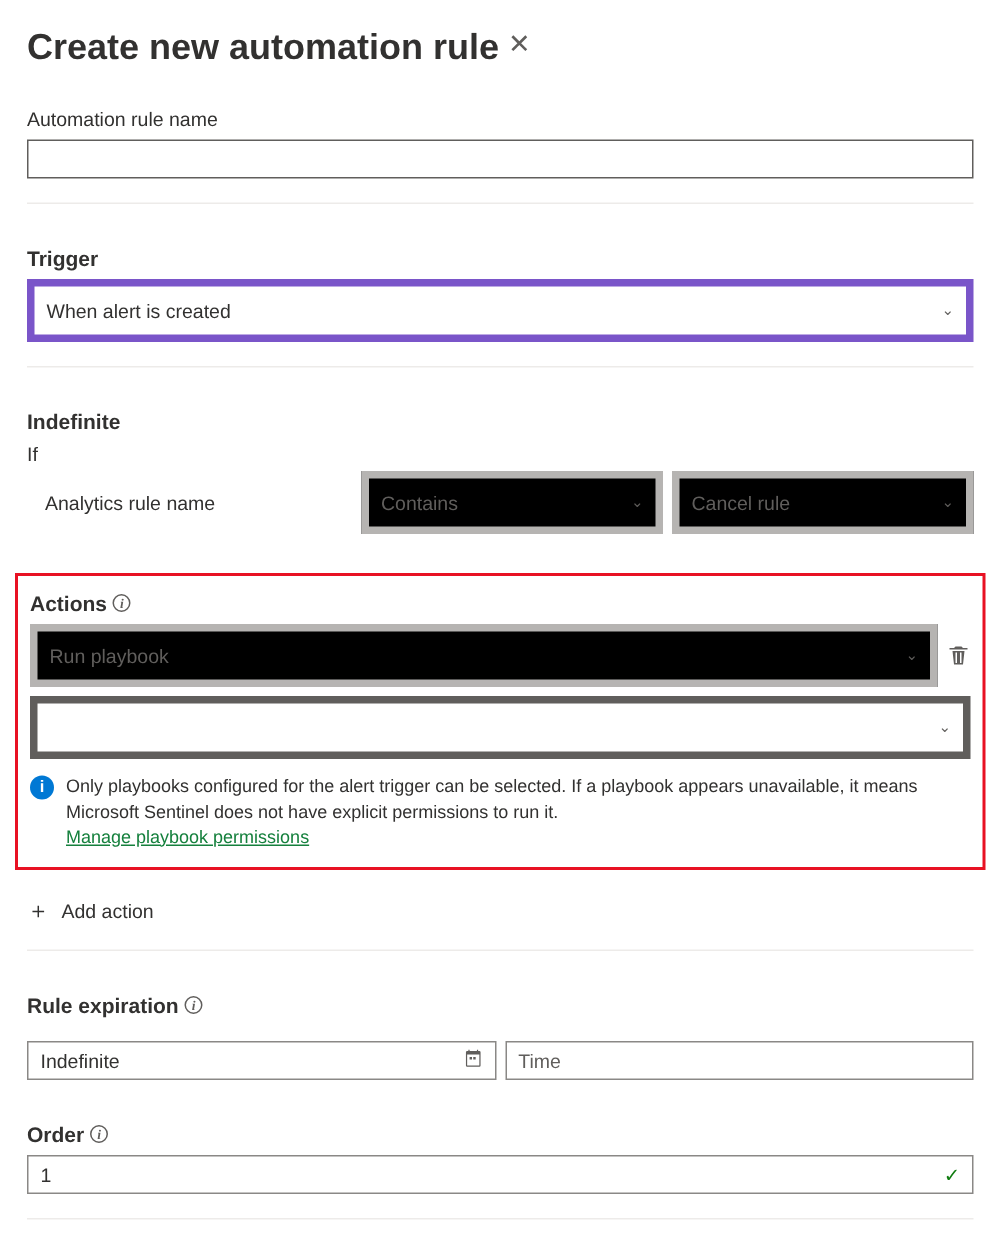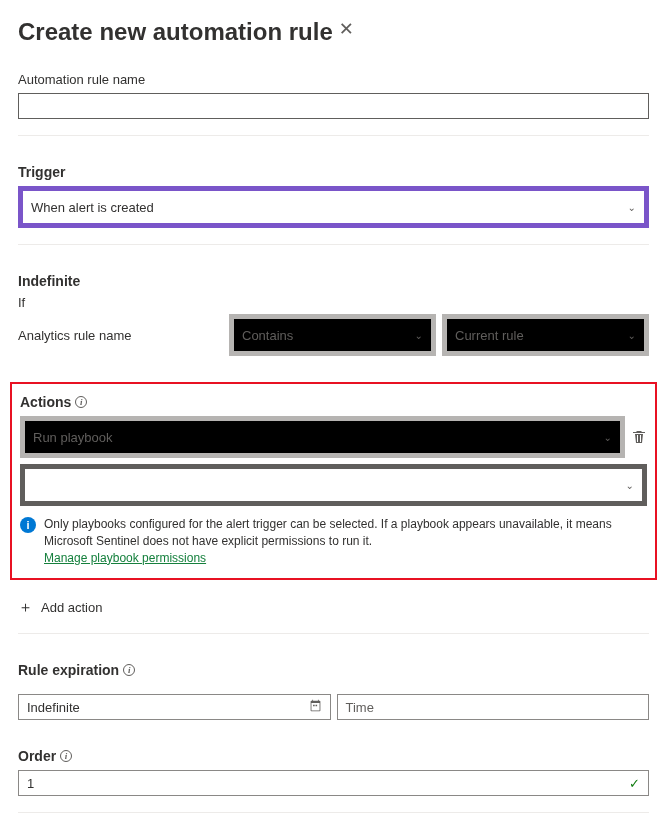--- a/index.html
+++ b/index.html
@@ -37,21 +37,21 @@
   align-items: center;
   justify-content: space-between;
   cursor: pointer;
   gap: 48px;
 }
 .select-box.purple { border-color: #7a55c9; }
 .select-box.gray-bg { background: #000000; border-color: #b6b4b2; color: #605e5c; }
 .select-box.valid { border-color: #605e5c; }
 .chevron { font-size: 10px; color: #605e5c; }
 .chevron.green { color: #107c10; font-size: 13px; }
-.cond-row { display: flex; gap: 6px; align-items: center; }
+.cond-row { display: flex; gap: 6px; align-items: center; margin-left: 12px; }
 .cond-label { width: 205px; font-size: 13px; }
 .cond-select { flex: 1; }
 .highlight-box {
   border: 2px solid #e81123;
   padding: 10px 8px 12px 8px;
   margin-top: 26px;
   margin-left: -8px;
   margin-right: -8px;
 }
 .highlight-box .section-heading { margin-top: 0; }
@@ -129,21 +129,21 @@
 
 <div class="section-heading">Indefinite</div>
 <div class="sub-label">If</div>
 <div class="cond-row">
   <div class="cond-label">Analytics rule name</div>
   <div class="select-box gray-bg cond-select">
     <span>Contains</span>
     <span class="chevron">⌄</span>
   </div>
   <div class="select-box gray-bg cond-select">
-    <span>Current rule</span>
+    <span>Cancel rule</span>
     <span class="chevron">⌄</span>
   </div>
 </div>
 
 <div class="highlight-box">
   <div class="section-heading">
     <span>Actions</span>
     <span class="small-info-icon">i</span>
   </div>
   <div class="action-row">

